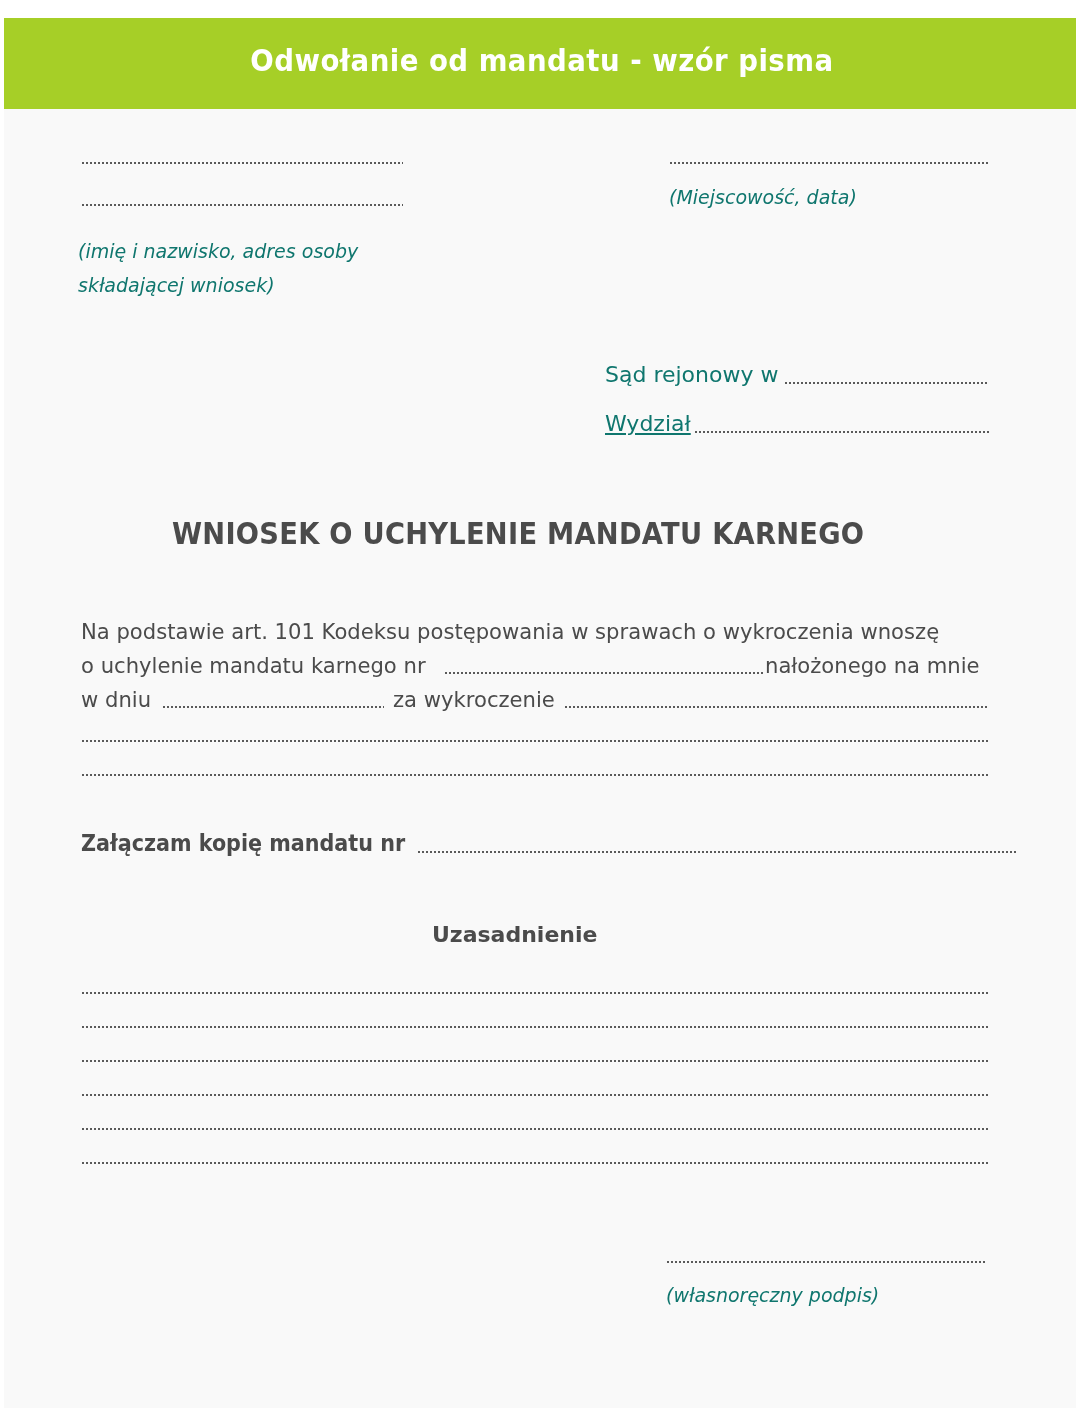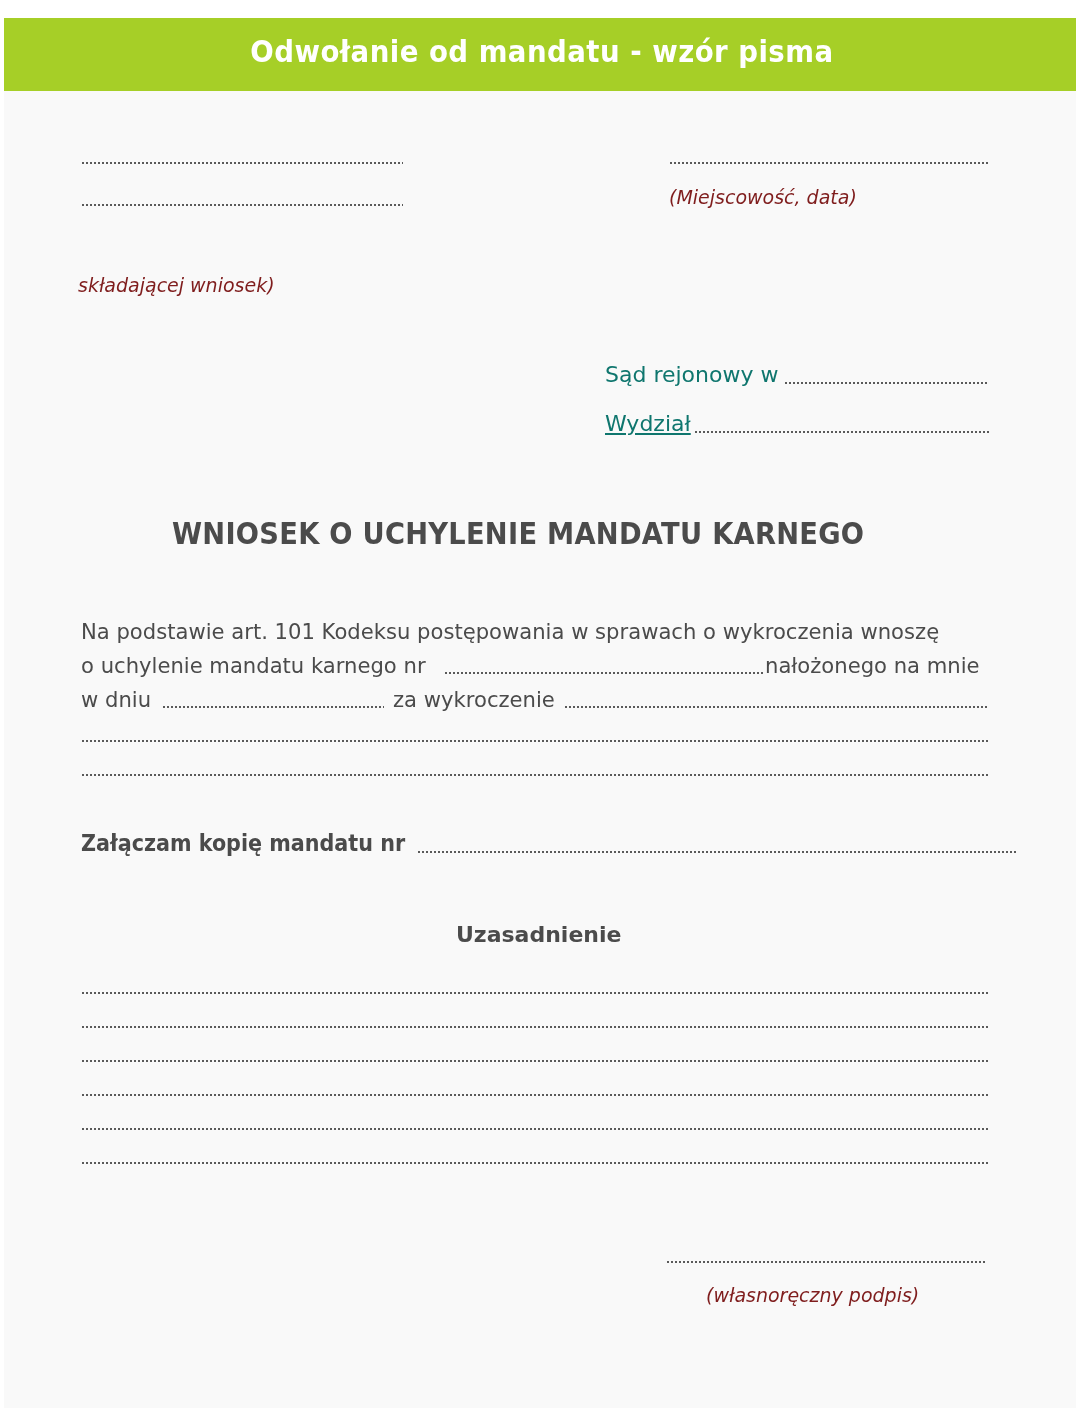--- a/index.html
+++ b/index.html
@@ -21,21 +21,21 @@
       top: 18px;
       width: 1072px;
       height: 1390px;
       background: #f9f9f9;
     }
     .header-bar {
       position: absolute;
       left: 0;
       top: 0;
       width: 1072px;
-      height: 73px;
+      height: 91px;
       background: #a6cf27;
       display: flex;
       align-items: center;
       justify-content: center;
     }
     .header-title {
       color: #ffffff;
       font-family: "DejaVu Sans", sans-serif;
       font-weight: bold;
       font-size: 30px;
@@ -48,21 +48,21 @@
     .dots {
       position: absolute;
       height: 2px;
       background-image: radial-gradient(circle, #5a5a5a 0.9px, transparent 1.1px);
       background-size: 4px 2px;
       background-repeat: repeat-x;
     }
     .caption {
       font-style: italic;
       font-size: 19px;
-      color: #7f1d1d;
+      color: #0f766e;
       transform-origin: left top;
     }
     .court {
       font-size: 22px;
       color: #0f766e;
     }
     .doc-title {
       font-family: "DejaVu Sans", sans-serif;
       font-weight: bold;
       font-size: 31px;
@@ -94,20 +94,21 @@
 <body>
 
 <div class="card">
 
   <div class="header-bar">
     <div class="header-title">Odwołanie od mandatu - wzór pisma</div>
   </div>
 
   <div class="dots" style="left:77px; top:144px; width:322px;"></div>
   <div class="dots" style="left:77px; top:186px; width:322px;"></div>
+  <div class="abs caption" style="left:74px; top:222px;">(imię i nazwisko, adres osoby</div>
   <div class="abs caption" style="left:74px; top:256px;">składającej wniosek)</div>
 
   <div class="dots" style="left:665px; top:144px; width:320px;"></div>
   <div class="abs caption" style="left:665px; top:168px;">(Miejscowość, data)</div>
 
   <div class="abs court" style="left:601px; top:344px;">Sąd rejonowy w</div>
   <div class="dots" style="left:780px; top:364px; width:205px;"></div>
   <div class="abs court" style="left:601px; top:393px;text-decoration:underline;">Wydział</div>
   <div class="dots" style="left:690px; top:413px; width:295px;"></div>
 
@@ -123,24 +124,24 @@
   <div class="dots" style="left:158px; top:688px; width:222px;"></div>
   <div class="abs body-text" style="left:389px; top:669px;">za wykroczenie</div>
   <div class="dots" style="left:560px; top:688px; width:425px;"></div>
 
   <div class="dots" style="left:77px; top:722px; width:908px;"></div>
   <div class="dots" style="left:77px; top:756px; width:908px;"></div>
 
   <div class="abs bold-line" style="left:77px; top:812px;">Załączam kopię mandatu nr</div>
   <div class="dots" style="left:413px; top:833px; width:600px;"></div>
 
-  <div class="abs section-heading" style="left:428px; top:904px;margin-left:24px;">Uzasadnienie</div>
+  <div class="abs section-heading" style="left:428px; top:904px;">Uzasadnienie</div>
   <div class="dots" style="left:77px; top:974px; width:908px;"></div>
   <div class="dots" style="left:77px; top:1008px; width:908px;"></div>
   <div class="dots" style="left:77px; top:1042px; width:908px;"></div>
   <div class="dots" style="left:77px; top:1076px; width:908px;"></div>
   <div class="dots" style="left:77px; top:1110px; width:908px;"></div>
   <div class="dots" style="left:77px; top:1144px; width:908px;"></div>
 
   <div class="dots" style="left:662px; top:1243px; width:320px;"></div>
-  <div class="abs caption" style="left:662px; top:1266px;margin-left:40px;">(własnoręczny podpis)</div>
+  <div class="abs caption" style="left:662px; top:1266px;">(własnoręczny podpis)</div>
 
 </div>
 
 </body></html>

